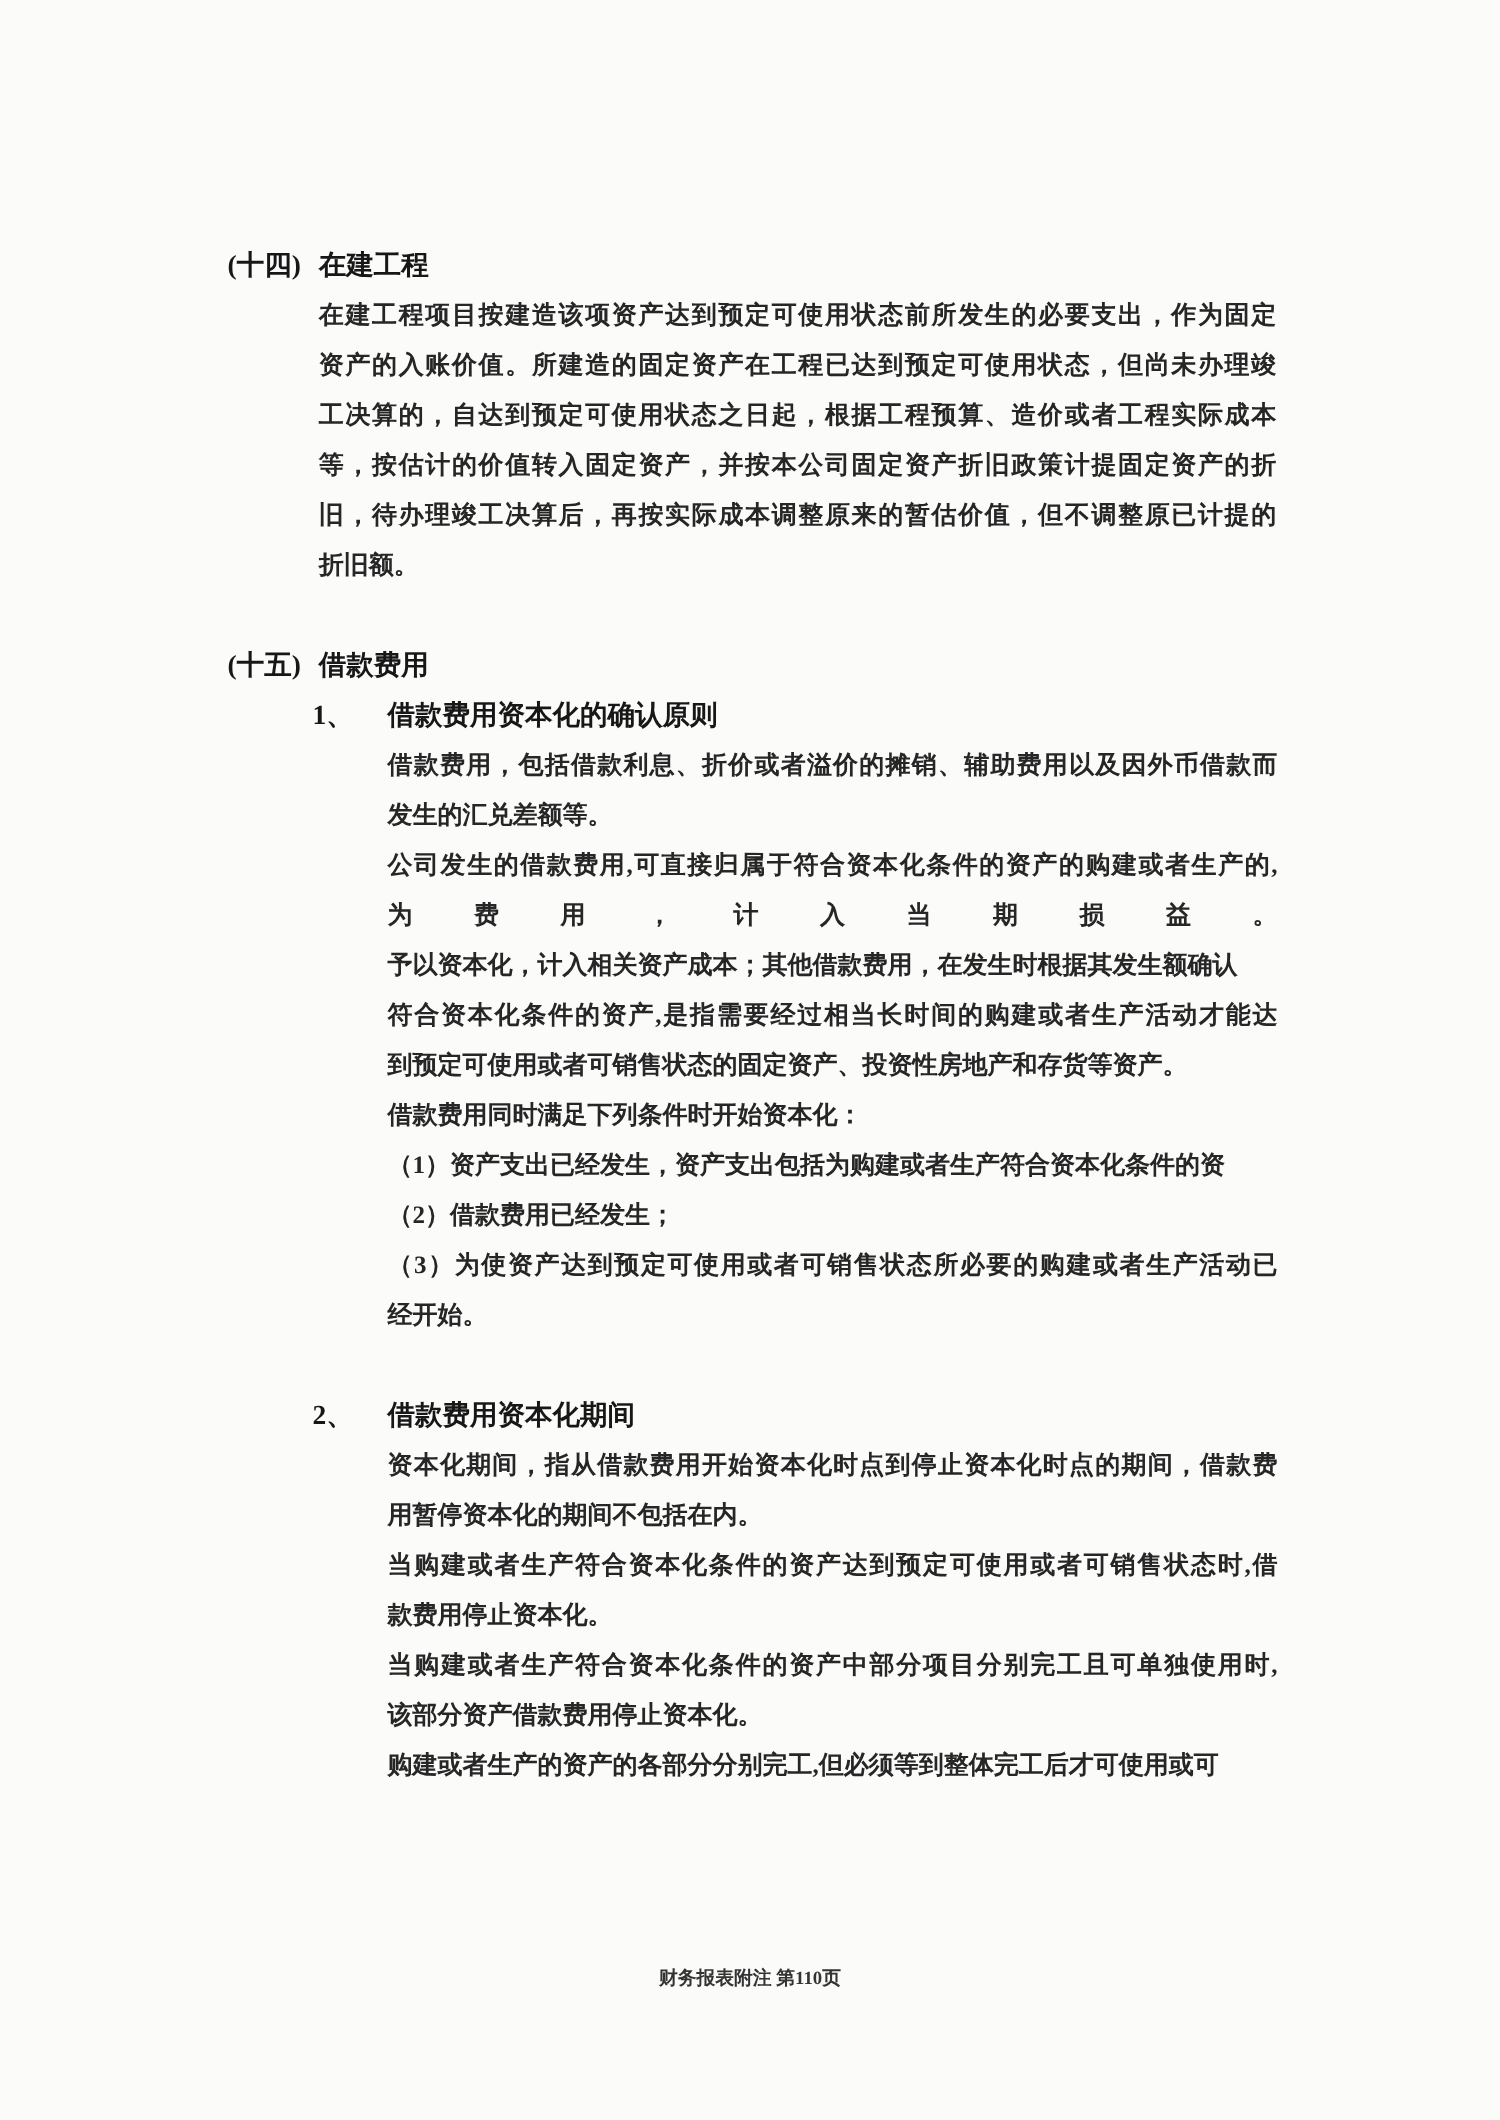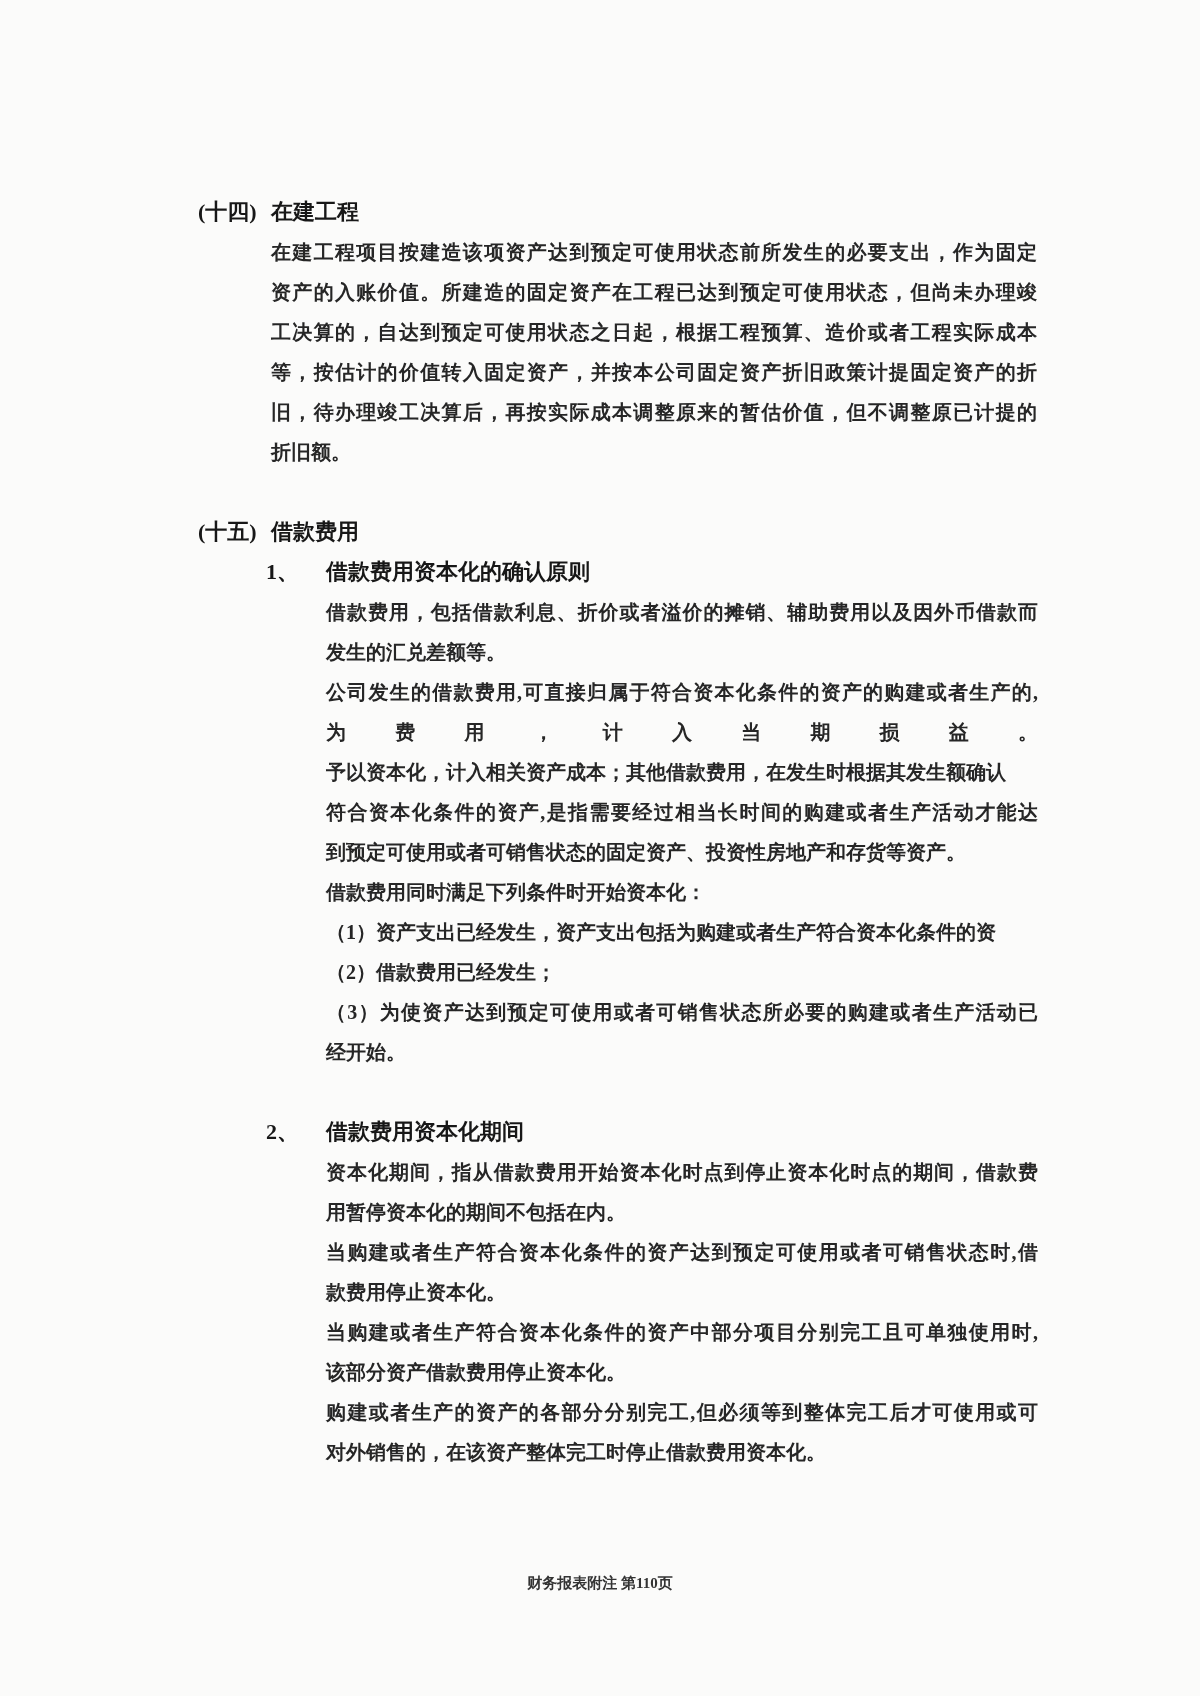--- a/index.html
+++ b/index.html
@@ -15,21 +15,21 @@
   }
   .page {
     position: relative;
     width: 1200px;
     height: 1696px;
     overflow: hidden;
   }
   .content {
     position: absolute;
     top: 192px;
-    left: 16px;
+    left: 0;
     width: 1096px;
     font-size: 20px;
     line-height: 40px;
   }
   .sec-head {
     display: flex;
     font-weight: bold;
     font-size: 22px;
     line-height: 40px;
     color: #171717;
@@ -162,21 +162,20 @@
           <div class="para">
               <div class="tline">当购建或者生产符合资本化条件的资产达到预定可使用或者可销售状态时,借</div>
               <div class="tline">款费用停止资本化。</div>
             </div>
           <div class="para">
               <div class="tline">当购建或者生产符合资本化条件的资产中部分项目分别完工且可单独使用时,</div>
               <div class="tline">该部分资产借款费用停止资本化。</div>
             </div>
           <div class="para">
               <div class="tline">购建或者生产的资产的各部分分别完工,但必须等到整体完工后才可使用或可</div>
-              <div class="tline">对外销售的，在该资产整体完工时停止借款费用资本化。</div>
             </div>
         </div>
       </div>
     </div>
 
   </div>
 
   <div class="footer">财务报表附注 第110页</div>
 </div>
 

